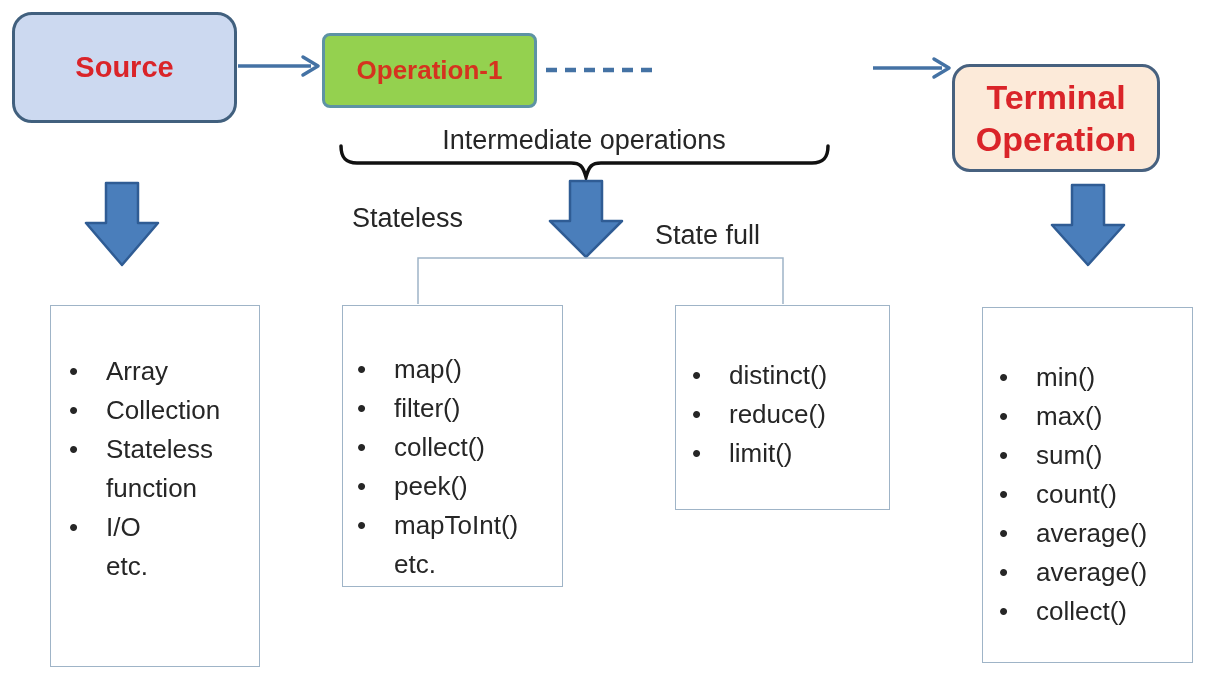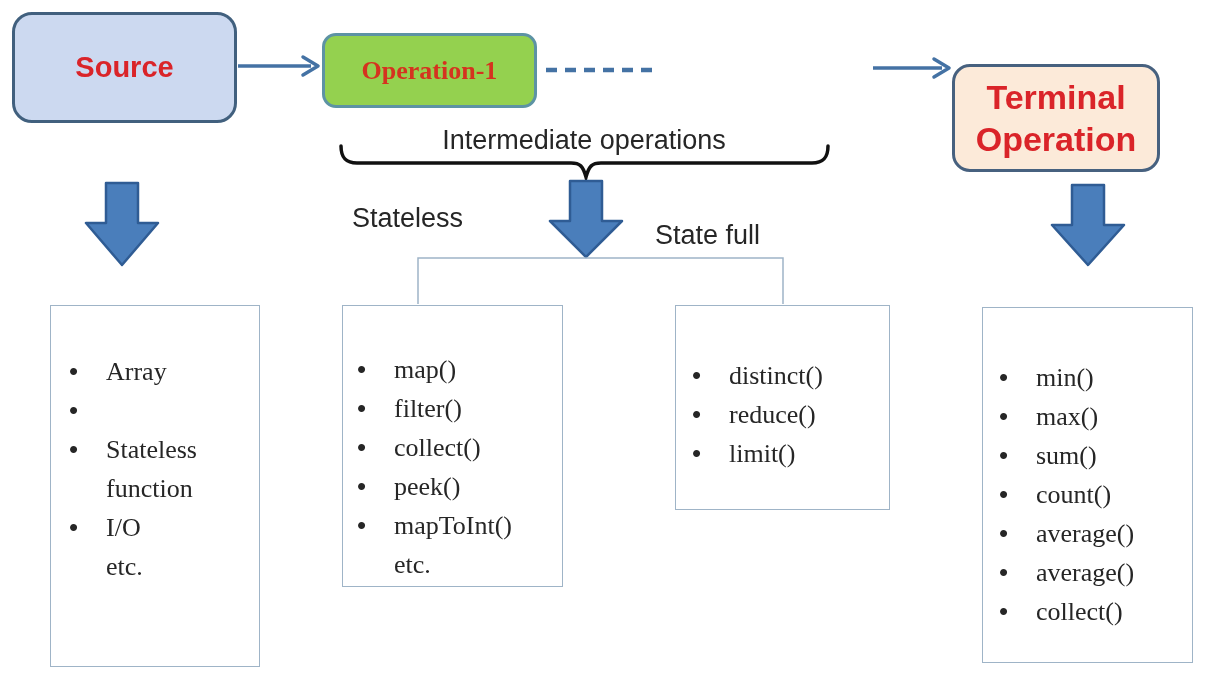--- a/index.html
+++ b/index.html
@@ -15,21 +15,21 @@
     box-sizing:border-box;text-align:center;font-weight:bold;
   }
   .node .node-label{white-space:pre-line;}
   .source-box{
     left:12px;top:12px;width:225px;height:111px;border-radius:20px;
     background:var(--source-fill);border:3.5px solid var(--source-border);
     color:var(--title-red);font-size:29px;
   }
   .op-box{
     background:var(--operation-fill);border:3px solid var(--operation-border);
-    border-radius:14px;color:var(--operation-red);font-size:26px;font-family:Liberation Serif, serif;
+    border-radius:8px;color:var(--operation-red);font-size:26px;
   }
   .op1-box{left:322px;top:33px;width:215px;height:75px;}
   .opn-box{left:663px;top:37px;width:209px;height:73px;}
   .terminal-box{
     left:952px;top:20px;width:208px;height:108px;border-radius:18px;
     background:var(--terminal-fill);border:3.5px solid var(--terminal-border);
     color:var(--title-red);font-size:34px;line-height:1.25;margin-top:44px;
   }
 
   
@@ -43,21 +43,21 @@
     position:absolute;box-sizing:border-box;background:#fff;
     border:1.5px solid var(--thin-border);
     color:var(--text-dark);font-size:26px;
   }
   .src-list{left:50px;top:305px;width:210px;height:362px;padding:46px 6px 0 16px;}
   .stateless-list{left:342px;top:305px;width:221px;height:282px;padding:44px 6px 0 12px;}
   .stateful-list{left:675px;top:305px;width:215px;height:205px;padding:50px 6px 0 14px;}
   .terminal-list{left:982px;top:307px;width:211px;height:356px;padding:50px 6px 0 14px;}
   .line{display:flex;line-height:39px;}
   .line .b{width:37px;flex:0 0 37px;text-align:left;padding-left:2px;}
-  .line .t{flex:1;font-family:Liberation Serif, serif;}
+  .line .t{flex:1;}
 
   
   .flow-line{stroke:var(--arrow-blue);stroke-width:3.5;fill:none;}
   .flow-head{stroke:var(--arrow-blue);stroke-width:3.5;fill:none;stroke-linecap:round;stroke-linejoin:round;}
   .dash-line{stroke:var(--arrow-blue);stroke-width:4.5;fill:none;stroke-dasharray:11 8;}
   .block-arrow{fill:var(--block-arrow-fill);stroke:var(--block-arrow-border);stroke-width:2.5;stroke-linejoin:round;}
   .brace{stroke:var(--brace-color);stroke-width:3.5;fill:none;stroke-linecap:round;}
   .tree-line{stroke:var(--thin-border);stroke-width:1.5;fill:none;}
 </style>
 </head>
@@ -104,20 +104,21 @@
   <div class="annot stateless-label">Stateless</div>
   <div class="annot stateful-label">State full</div>
 
   <div class="list-box src-list">
       <div class="line">
         <span class="b">•</span>
         <span class="t">Array</span>
       </div>
       <div class="line">
         <span class="b">•</span>
+        <span class="t">Collection</span>
       </div>
       <div class="line">
         <span class="b">•</span>
         <span class="t">Stateless</span>
       </div>
       <div class="line">
         <span class="b"></span>
         <span class="t">function</span>
       </div>
       <div class="line">

